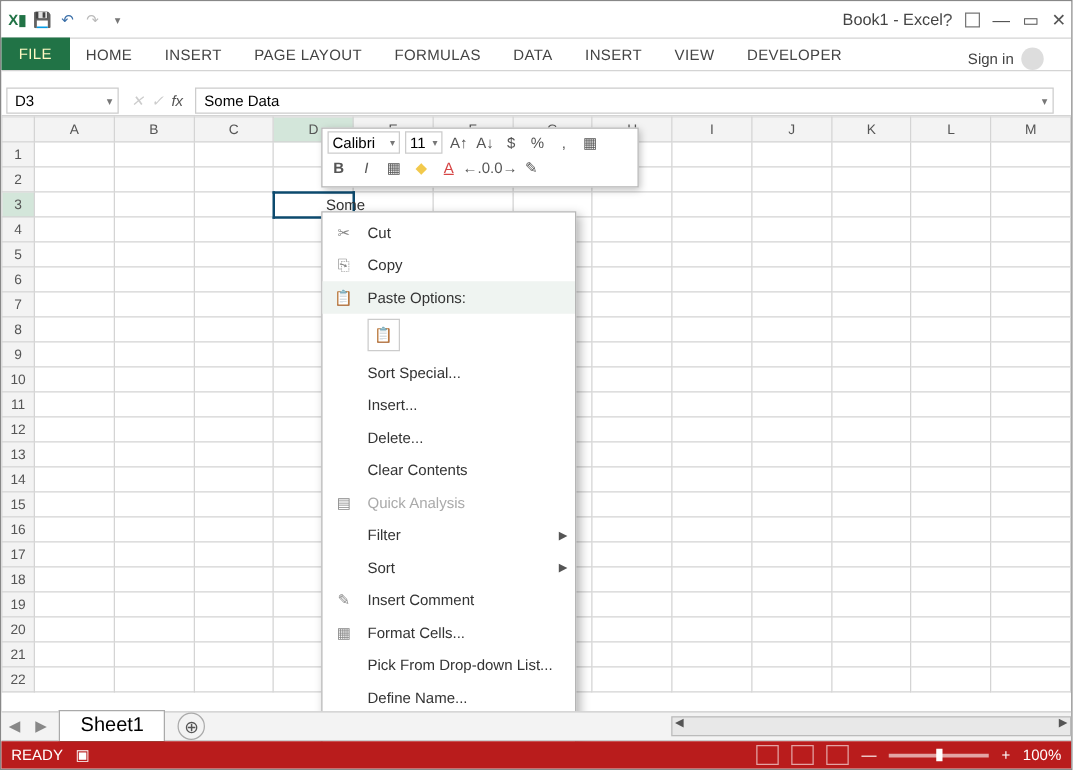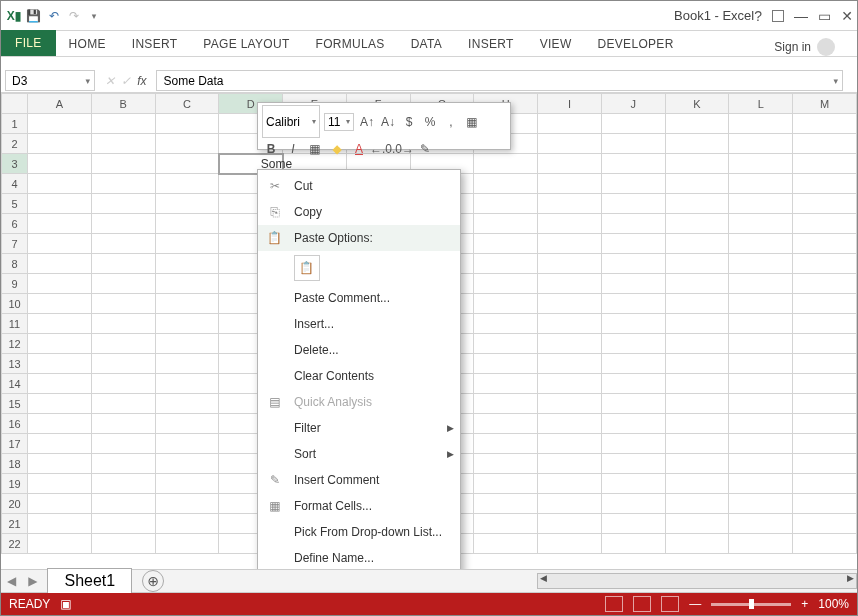--- a/index.html
+++ b/index.html
@@ -20,38 +20,38 @@
 .formula-bar .fx-controls { display: flex; align-items: center; gap: 6px; padding: 0 10px; color: #888; }
 .formula-bar .fx-controls span { font-style: italic; }
 .formula-bar .fx-input { flex: 1; border: 1px solid #ccc; height: 21px; padding: 0 6px; display: flex; align-items: center; margin-right: 14px; position: relative; }
 .formula-bar .fx-input::after { content: "▾"; position: absolute; right: 4px; color: #777; font-size: 9px; }
 .grid-area { position: relative; height: 480px; overflow: hidden; }
 table.grid { border-collapse: collapse; width: 100%; table-layout: fixed; }
 table.grid th, table.grid td { border: 1px solid #d4d4d4; height: 20px; font-weight: normal; color: #333; text-align: center; background: #fff; }
 table.grid th { background: #f3f3f3; font-size: 11px; color: #555; }
 table.grid th.rowhdr { width: 26px; background:#f3f3f3; }
 table.grid td { text-align: left; padding-left: 3px; font-size: 12px; }
-table.grid td.selected { border: 2px solid #a3a3a3; padding-left: 41px; }
+table.grid td.selected { border: 2px solid #0c4a6e; padding-left: 41px; }
 table.grid th.active { background: #d3e6da; }
 table.grid tr.active th.rowhdr { background: #d3e6da; }
 .sheet-tabs { position: absolute; bottom: 22px; left: 0; right: 0; height: 24px; border-top: 1px solid #ccc; border-bottom: 1px solid #ccc; display: flex; align-items: center; background: #f3f3f3; }
 .sheet-tabs .navbtn { padding: 0 6px; color: #888; cursor: pointer; }
 .sheet-tabs .sheet { background: #fff; border: 1px solid #aaa; border-bottom: 2px solid #217346; padding: 3px 16px; font-size: 16px; cursor: pointer; margin-left: 4px; }
 .sheet-tabs .addsheet { width: 22px; height: 22px; border-radius: 50%; border: 1px solid #aaa; display:flex; align-items:center; justify-content:center; margin-left: 10px; cursor:pointer; color:#555; font-size:14px; }
 .sheet-tabs .hscroll { margin-left: auto; width: 320px; height: 16px; background: #e8e8e8; border: 1px solid #bbb; position: relative; }
 .sheet-tabs .hscroll::before { content:"◀"; position:absolute; left:2px; top:-1px; font-size:9px; color:#555; }
 .sheet-tabs .hscroll::after { content:"▶"; position:absolute; right:2px; top:-1px; font-size:9px; color:#555; }
 .statusbar { position: absolute; bottom: 0; left: 0; right: 0; height: 22px; background: #b91c1c; color: #fff; display: flex; align-items: center; padding: 0 8px; font-size: 11px; }
 .statusbar .right { margin-left: auto; display: flex; align-items: center; gap: 10px; }
 .statusbar .viewbtn { width: 18px; height: 16px; border: 1px solid rgba(255,255,255,0.6); display:inline-block; }
 .statusbar .slider { width: 80px; height: 3px; background: rgba(255,255,255,0.6); position: relative; }
 .statusbar .slider::after { content:""; width:5px; height:10px; background:#fff; position:absolute; left:38px; top:-4px; }
 .mini-toolbar { position: absolute; top: 101px; left: 256px; width: 254px; height: 48px; background: #fff; border: 1px solid #b5b5b5; box-shadow: 2px 2px 6px rgba(0,0,0,0.25); padding: 2px 4px; display:flex; flex-direction:column; gap:2px; }
 .mini-toolbar .row { display:flex; align-items:center; gap:4px; }
-.mini-toolbar .fontname { border:1px solid #ccc; height:33px; width:58px; font-size:11px; padding:0 3px; display:flex; align-items:center; }
+.mini-toolbar .fontname { border:1px solid #ccc; height:18px; width:58px; font-size:11px; padding:0 3px; display:flex; align-items:center; }
 .mini-toolbar .fontsize { border:1px solid #ccc; height:18px; width:30px; font-size:11px; padding:0 3px; display:flex; align-items:center; }
 .mini-toolbar .iconbtn { width:18px; height:18px; display:flex; align-items:center; justify-content:center; color:#555; font-size:12px; cursor:pointer; }
 .context-menu { position: absolute; top: 168px; left: 256px; width: 204px; background: #fff; border: 1px solid #b5b5b5; box-shadow: 3px 3px 8px rgba(0,0,0,0.3); padding: 3px 0; }
 .context-menu .item { display: flex; align-items: center; height: 26px; padding: 0 6px 0 8px; cursor: pointer; color: #333; gap: 10px; }
 .context-menu .item.highlight { background: #eff4f1; }
 .context-menu .item.disabled { color: #aaa; cursor: default; }
 .context-menu .item .micon { width: 18px; height: 18px; display:flex; align-items:center; justify-content:center; color:#888; }
 .context-menu .item .arrow { margin-left:auto; color:#555; font-size:9px; }
 .context-menu .paste-sub { padding-left: 36px; height: 34px; display:flex; align-items:center; }
 .context-menu .paste-sub .pbtn { width:26px; height:26px; border:1px solid #ccc; display:flex; align-items:center; justify-content:center; cursor:pointer; color:#b58a3f; }
@@ -525,21 +525,21 @@
     </div>
     <div class="item highlight">
       <span class="micon">📋</span>
       <span>Paste Options:</span>
     </div>
     <div class="paste-sub">
       <div class="pbtn">📋</div>
     </div>
     <div class="item">
       <span class="micon"></span>
-      <span>Paste Comment...</span>
+      <span>Sort Special...</span>
     </div>
     <div class="item">
       <span class="micon"></span>
       <span>Insert...</span>
     </div>
     <div class="item">
       <span class="micon"></span>
       <span>Delete...</span>
     </div>
     <div class="item">

